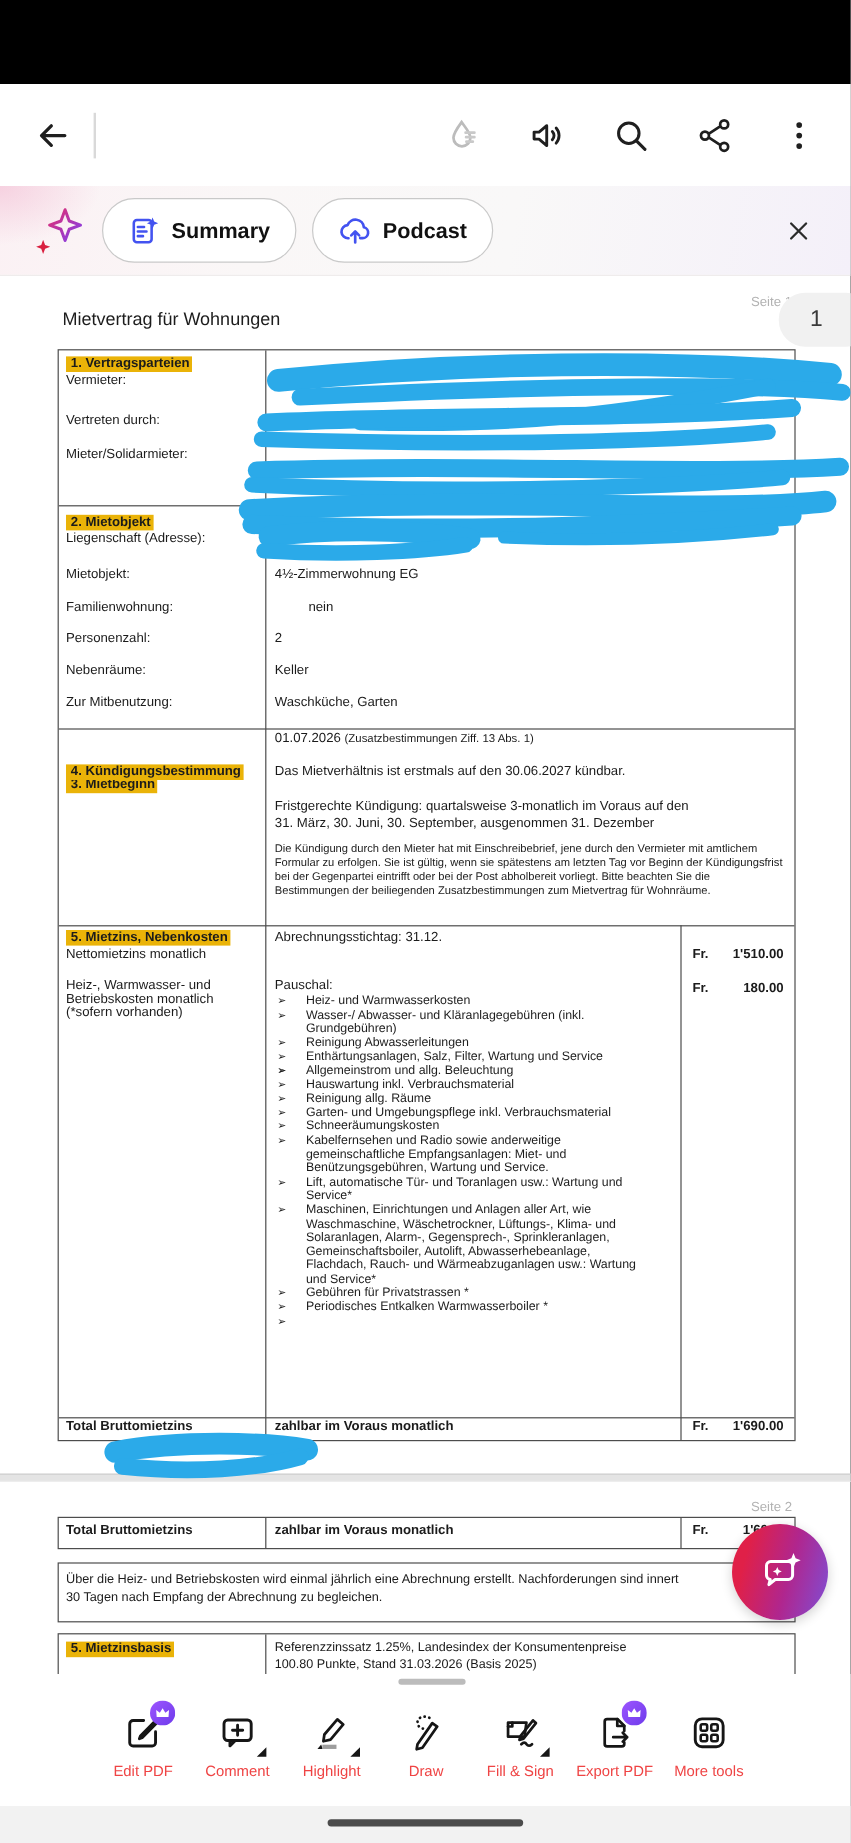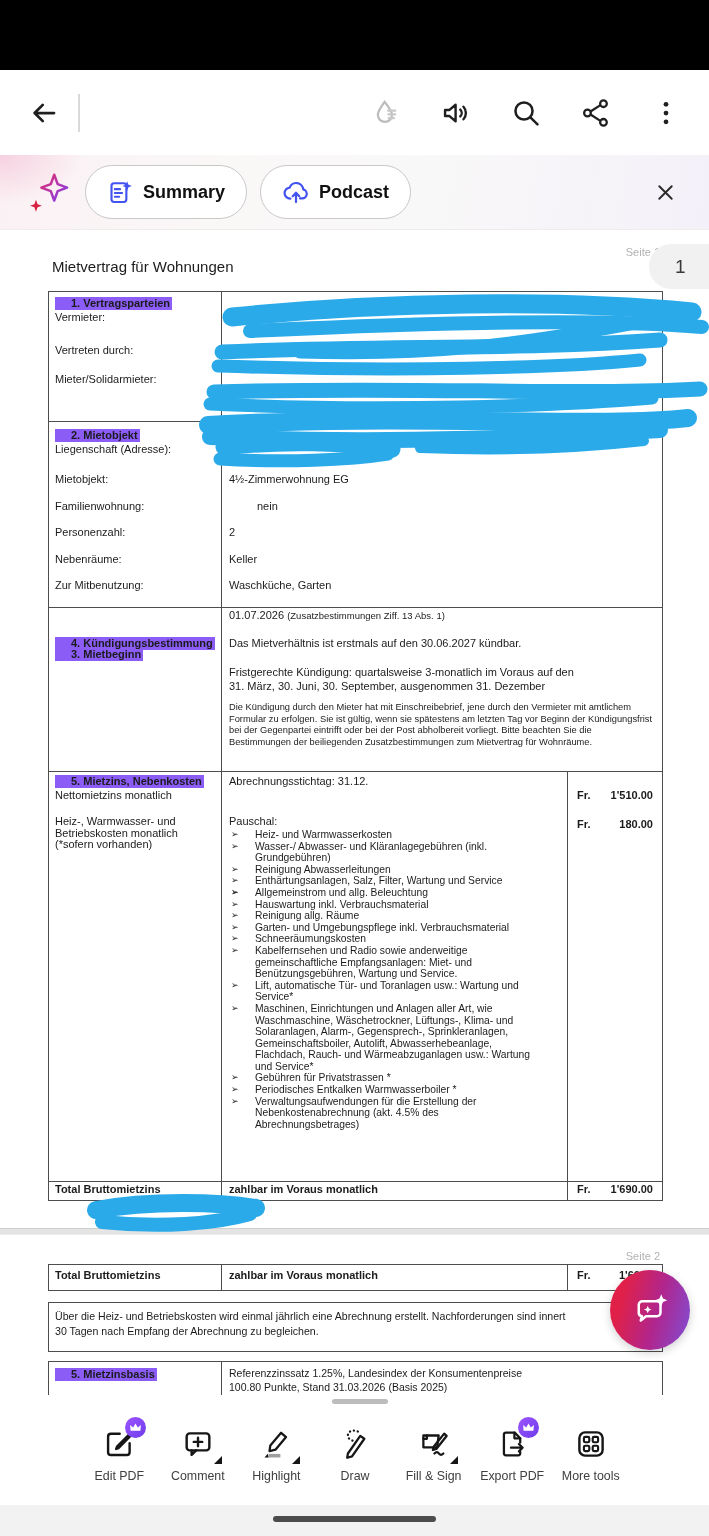--- a/index.html
+++ b/index.html
@@ -38,21 +38,21 @@
   .page-pill{position:absolute;top:244px;left:649px;width:78px;height:45px;border-radius:22px;background:#f1f1f1;
              z-index:6;display:flex;align-items:center;cursor:pointer;}
   .page-pill span{margin-left:26px;font-size:19px;color:#3a3a3a;}
   .doc-title{position:absolute;left:52px;top:258px;font-size:15px;font-weight:500;color:#1c1c1c;}
 
   .dbox{position:absolute;border:1.2px solid #4d4d4d;background:#fff;}
   .hl{position:absolute;left:0;right:0;height:1.2px;background:#4d4d4d;}
   .vl{position:absolute;top:0;bottom:0;width:1.2px;background:#4d4d4d;}
   .dt{position:absolute;font-size:11px;color:#1b1b1b;line-height:13px;white-space:nowrap;}
   .dt.b{font-weight:700;}
-  .dt.hlt{background:#8b5cf6;padding:0 2px 0 16px;}
+  .dt.hlt{background:#eab308;padding:0 2px 0 4px;}
   .dt.wrap{white-space:pre-line;}
   .small{font-size:9.3px;line-height:11.6px;color:#222;}
   .note{font-size:9.5px;font-weight:400;}
   .amt{position:absolute;left:524px;width:86px;display:flex;justify-content:space-between;
        padding:0 6px 0 4px;font-size:11px;font-weight:700;color:#1b1b1b;box-sizing:border-box;}
   .amt .cur{font-weight:700;}
   ul.plist{position:absolute;left:180px;top:537px;width:372px;margin:0;padding:0;list-style:none;}
   ul.plist li{position:relative;padding-left:26px;font-size:10.3px;line-height:11.6px;color:#1c1c1c;white-space:pre-line;}
   ul.plist .blt{position:absolute;left:2px;top:0;font-size:9px;color:#222;}
 
@@ -67,21 +67,21 @@
        display:flex;align-items:center;justify-content:center;box-shadow:0 3px 10px rgba(0,0,0,.18);}
 
   
   .sheet{position:absolute;left:0;top:1395px;width:100%;height:141px;background:#fff;z-index:9;}
   .handle{position:absolute;left:332px;top:4px;width:56px;height:5px;border-radius:3px;background:#bcbcbc;cursor:grab;}
   .tools{position:absolute;left:80px;top:27px;width:550px;display:flex;}
   .tool{flex:1;display:flex;flex-direction:column;align-items:center;cursor:pointer;}
   .ticon{position:relative;width:40px;height:44px;display:flex;align-items:center;justify-content:center;}
   .badge{position:absolute;top:-5px;right:-7px;width:21px;height:21px;}
   .dd{position:absolute;right:-4px;bottom:2px;width:0;height:0;border-left:8px solid transparent;border-bottom:8px solid #161616;}
-  .tlabel{margin-top:3px;font-size:12.4px;color:#404040;white-space:nowrap;}
+  .tlabel{margin-top:3px;font-size:12.4px;color:#ef4444;white-space:nowrap;}
   .home-strip{position:absolute;left:0;top:1505px;width:100%;height:31px;background:#f2f2f2;z-index:10;}
   .home-ind{position:absolute;left:273px;top:11px;width:163px;height:6px;border-radius:3px;background:#4c4c4c;cursor:grab;}
 </style>
 </head>
 <body>
 
 <div class="screen">
 
   <div class="status-bar"></div>
 
@@ -238,23 +238,21 @@
           <li><span class="blt">➢</span><span>Lift, automatische Tür- und Toranlagen usw.: Wartung und
 Service*</span></li>
           <li><span class="blt">➢</span><span>Maschinen, Einrichtungen und Anlagen aller Art, wie
 Waschmaschine, Wäschetrockner, Lüftungs-, Klima- und
 Solaranlagen, Alarm-, Gegensprech-, Sprinkleranlagen,
 Gemeinschaftsboiler, Autolift, Abwasserhebeanlage,
 Flachdach, Rauch- und Wärmeabzuganlagen usw.: Wartung
 und Service*</span></li>
           <li><span class="blt">➢</span><span>Gebühren für Privatstrassen *</span></li>
           <li><span class="blt">➢</span><span>Periodisches Entkalken Warmwasserboiler *</span></li>
-          <li><span class="blt">➢</span><span>Verwaltungsaufwendungen für die Erstellung der
-Nebenkostenabrechnung (akt. 4.5% des
-Abrechnungsbetrages)</span></li>
+          <li><span class="blt">➢</span></li>
         </ul>
 
       <div class="dt b" style="left:6px;top:891px;">Total Bruttomietzins</div>
       <div class="dt b" style="left:180px;top:891px;">zahlbar im Voraus monatlich</div>
       <div class="amt" style="top:891px;">
         <span class="cur">Fr.</span>
         <span>1'690.00</span>
       </div>
     </div>
 

